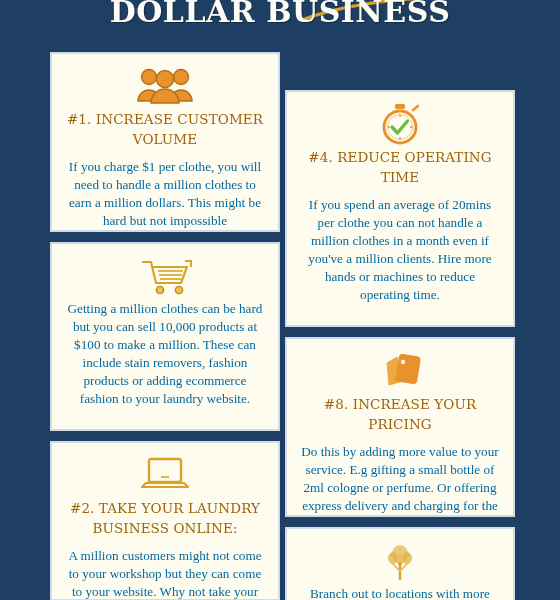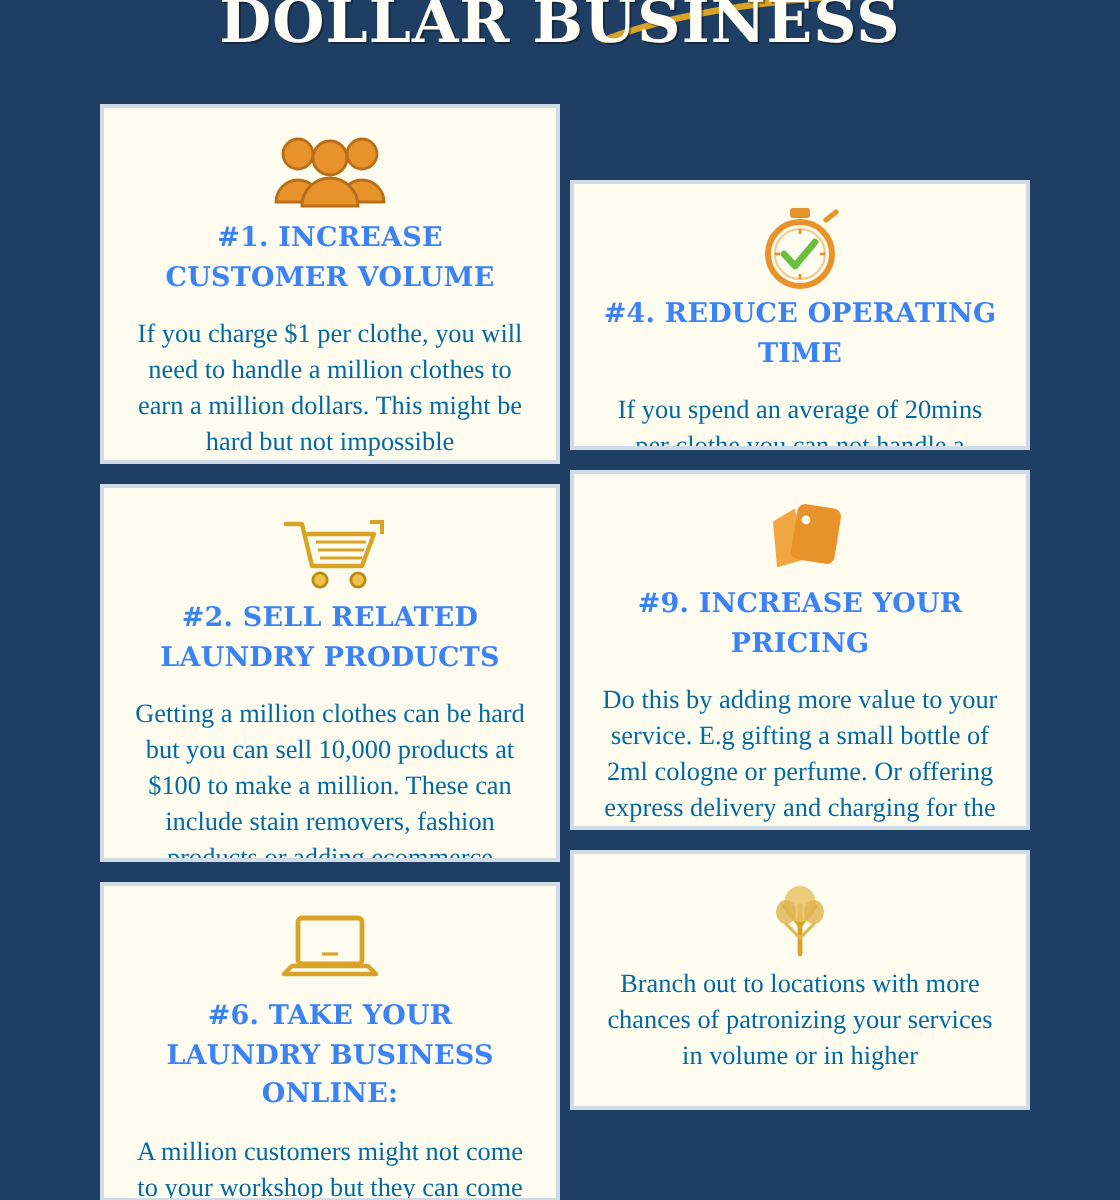--- a/index.html
+++ b/index.html
@@ -78,24 +78,24 @@
     height: 44px;
     display: flex;
     align-items: center;
     justify-content: center;
     margin-bottom: 2px;
   }
   .card-icon svg { display: block; }
 
   .card-title {
     font-family: "DejaVu Serif", "Liberation Serif", serif;
-    font-weight: 700;
+    font-weight: 400;
     font-size: 13.5px;
     line-height: 1.45;
-    color: #3b82f6;
+    color: #a16207;
     letter-spacing: 0.1px;
     margin: 0 0 9px 0;
     padding: 0 2px;
     text-align: center;
   }
 
   .card-body {
     font-family: "Liberation Serif", "DejaVu Serif", serif;
     font-size: 13.2px;
     line-height: 1.36;
@@ -138,41 +138,40 @@
         <svg width="56" height="40" viewBox="0 0 56 40">
           <path d="M6 6 H14 L19 27 H44 L50 11 H17" fill="none" stroke="#d9a327" stroke-width="2.2" stroke-linecap="round" stroke-linejoin="round"></path>
           <line x1="21" y1="15" x2="46" y2="15" stroke="#d9a327" stroke-width="1.6"></line>
           <line x1="22" y1="19" x2="45" y2="19" stroke="#d9a327" stroke-width="1.6"></line>
           <line x1="23" y1="23" x2="44" y2="23" stroke="#d9a327" stroke-width="1.6"></line>
           <circle cx="23" cy="34" r="3.6" fill="#f0c24b" stroke="#b98b14" stroke-width="1.4"></circle>
           <circle cx="42" cy="34" r="3.6" fill="#f0c24b" stroke="#b98b14" stroke-width="1.4"></circle>
           <path d="M48 5 l6 0 l0 6" fill="none" stroke="#d9a327" stroke-width="2"></path>
         </svg>
       </div>
-      <div class="card-title">#2. SELL RELATED LAUNDRY PRODUCTS</div>
       <div class="card-body">Getting a million clothes can be hard but you can sell 10,000 products at $100 to make a million. These can include stain removers, fashion products or adding ecommerce fashion to your laundry website.</div>
     </div>
 
     <div class="card" style="height:160px;">
       <div class="card-icon">
         <svg width="52" height="38" viewBox="0 0 52 38">
           <rect x="10" y="3" width="32" height="23" rx="2" fill="#fdfcef" stroke="#d9a327" stroke-width="2.4"></rect>
           <line x1="22" y1="21" x2="30" y2="21" stroke="#d9a327" stroke-width="1.6"></line>
           <path d="M3 31 H49 L45 27 H7 Z" fill="#fdfcef" stroke="#d9a327" stroke-width="2.2" stroke-linejoin="round"></path>
         </svg>
       </div>
-      <div class="card-title">#6. TAKE YOUR LAUNDRY BUSINESS ONLINE:</div>
+      <div class="card-title">#2. TAKE YOUR LAUNDRY BUSINESS ONLINE:</div>
       <div class="card-body">A million customers might not come to your workshop but they can come to your website. Why not take your business services to their</div>
     </div>
 
   </div>
 
   <div class="column" id="col-right">
 
-    <div class="card" style="height:135px;">
+    <div class="card" style="height:237px;">
       <div class="card-icon">
         <svg width="46" height="42" viewBox="0 0 46 42">
           <rect x="18" y="1" width="10" height="5" rx="1.5" fill="#e8922c"></rect>
           <line x1="36" y1="7" x2="41" y2="3" stroke="#e8922c" stroke-width="2.6" stroke-linecap="round"></line>
           <circle cx="23" cy="24" r="16" fill="#fdfcef" stroke="#e8922c" stroke-width="3"></circle>
           <circle cx="23" cy="24" r="12.5" fill="none" stroke="#f3c98b" stroke-width="1"></circle>
           <line x1="23" y1="11.5" x2="23" y2="14" stroke="#e8922c" stroke-width="1.4"></line>
           <line x1="23" y1="34" x2="23" y2="36.5" stroke="#e8922c" stroke-width="1.4"></line>
           <line x1="10.5" y1="24" x2="13" y2="24" stroke="#e8922c" stroke-width="1.4"></line>
           <line x1="33" y1="24" x2="35.5" y2="24" stroke="#e8922c" stroke-width="1.4"></line>
@@ -184,21 +183,21 @@
     </div>
 
     <div class="card" style="height:180px;">
       <div class="card-icon">
         <svg width="54" height="40" viewBox="0 0 54 40">
           <path d="M14 12 L24 6 L30 30 L16 34 Z" fill="#f0a73f" stroke="#f0a73f" stroke-width="1"></path>
           <rect x="24" y="4" width="22" height="28" rx="4" transform="rotate(9 35 18)" fill="#e8922c"></rect>
           <circle cx="30" cy="11" r="2.2" fill="#fdfcef"></circle>
         </svg>
       </div>
-      <div class="card-title">#9. INCREASE YOUR PRICING</div>
+      <div class="card-title">#8. INCREASE YOUR PRICING</div>
       <div class="card-body">Do this by adding more value to your service. E.g gifting a small bottle of 2ml cologne or perfume. Or offering express delivery and charging for the urgency</div>
     </div>
 
     <div class="card" style="height:130px;">
       <div class="card-icon">
         <svg width="40" height="40" viewBox="0 0 40 40">
           <line x1="20" y1="38" x2="20" y2="14" stroke="#d9a327" stroke-width="2.4" stroke-linecap="round"></line>
           <line x1="20" y1="24" x2="12" y2="14" stroke="#d9a327" stroke-width="1.9" stroke-linecap="round"></line>
           <line x1="20" y1="24" x2="28" y2="14" stroke="#d9a327" stroke-width="1.9" stroke-linecap="round"></line>
           <line x1="20" y1="30" x2="13" y2="23" stroke="#e2b64d" stroke-width="1.5" stroke-linecap="round"></line>

